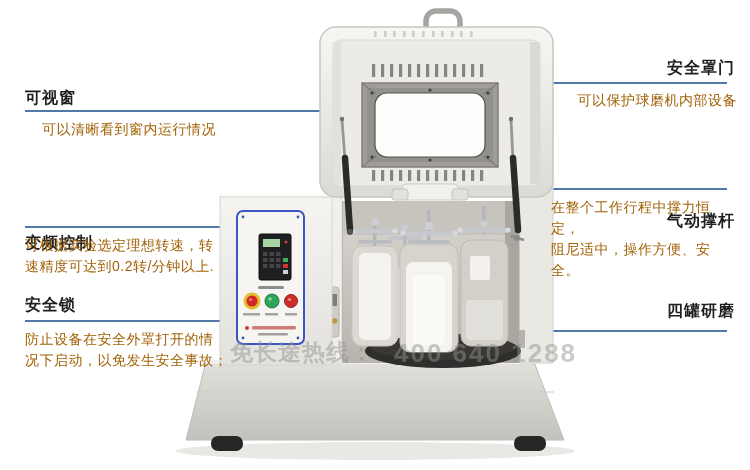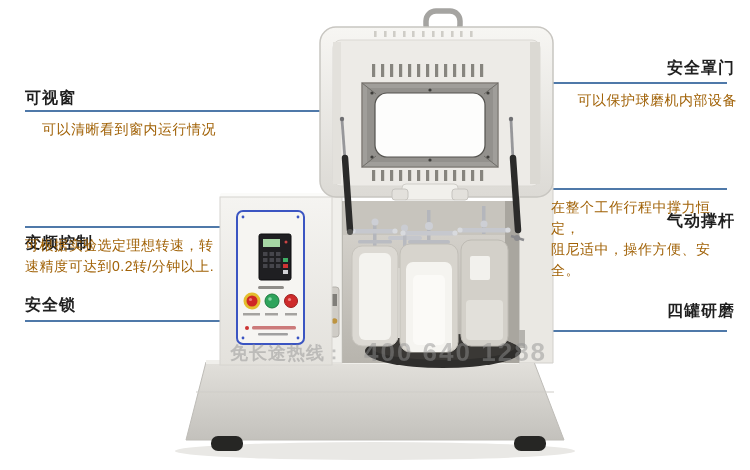--- a/index.html
+++ b/index.html
@@ -7,21 +7,21 @@
          font-family:"Liberation Sans","DejaVu Sans",sans-serif;}
   .callout-title{position:absolute;font-size:16px;font-weight:bold;color:#1f1f1f;
                  letter-spacing:1px;white-space:nowrap;}
   .callout-desc{position:absolute;font-size:14px;color:#a16207;line-height:21px;
                 letter-spacing:.5px;white-space:pre-line;}
   .leader{position:absolute;height:2px;background:#4f79a9;}
   .r{text-align:right;}
   .nowrap{white-space:nowrap;}
   .watermark{position:absolute;left:230px;top:337px;white-space:nowrap;z-index:3;
              color:rgba(145,145,145,.48);font-weight:bold;pointer-events:none;}
-  .watermark .wm-label{font-size:18px;letter-spacing:1px;vertical-align:baseline;}
+  .watermark .wm-label{font-size:23px;letter-spacing:1px;vertical-align:baseline;}
   .watermark .wm-number{font-size:26px;letter-spacing:2px;vertical-align:-2px;margin-left:20px;}
   svg{position:absolute;left:0;top:0;z-index:1;}
   .txt{z-index:4;}
 </style>
 </head>
 <body>
 
 <div class="stage">
 
   <svg width="750" height="470" viewBox="0 0 750 470">
@@ -271,20 +271,22 @@
   <div class="leader" style="left:510px;top:330px;width:217px;"></div>
 
   <div class="callout-title txt" style="left:25px;top:88px;">可视窗</div>
   <div class="callout-desc txt nowrap" style="left:25px;top:119px;margin-left:17px;">可以清晰看到窗内运行情况</div>
 
   <div class="callout-title txt" style="left:25px;top:197px;margin-top:36px;">变频控制</div>
   <div class="callout-desc txt" style="left:25px;top:235px;width:210px;">可根据实验选定理想转速，转
 速精度可达到0.2转/分钟以上.</div>
 
   <div class="callout-title txt" style="left:25px;top:295px;">安全锁</div>
+  <div class="callout-desc txt" style="left:25px;top:329px;width:215px;">防止设备在安全外罩打开的情
+况下启动，以免发生安全事故；</div>
 
   <div class="callout-title txt" style="right:15px;top:58px;">安全罩门</div>
   <div class="callout-desc txt r" style="right:13px;top:90px;width:170px;">可以保护球磨机内部设备</div>
 
   <div class="callout-title txt" style="right:15px;top:167px;margin-top:44px;">气动撑杆</div>
   <div class="callout-desc txt" style="right:13px;top:197px;width:186px;">在整个工作行程中撑力恒定，
 阻尼适中，操作方便、安全。</div>
 
   <div class="callout-title txt" style="right:15px;top:301px;text-align:center;">四罐研磨</div>
 

